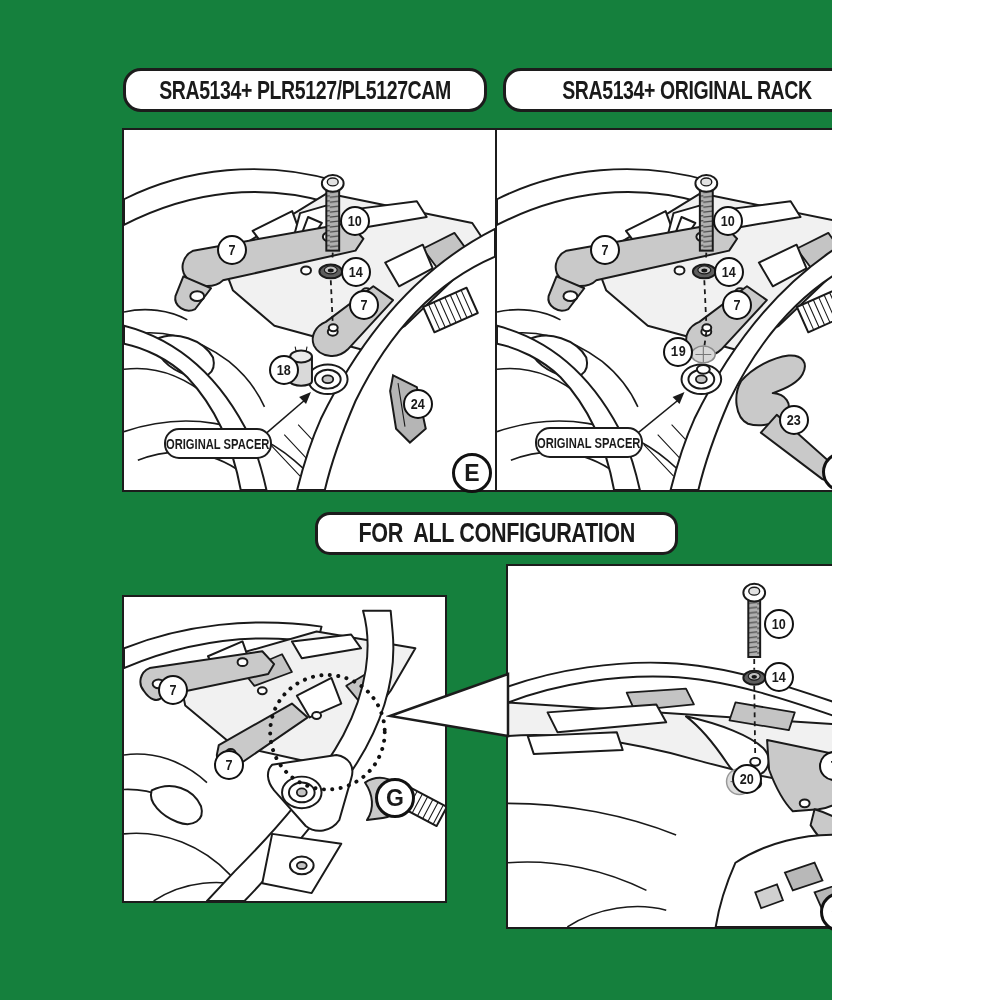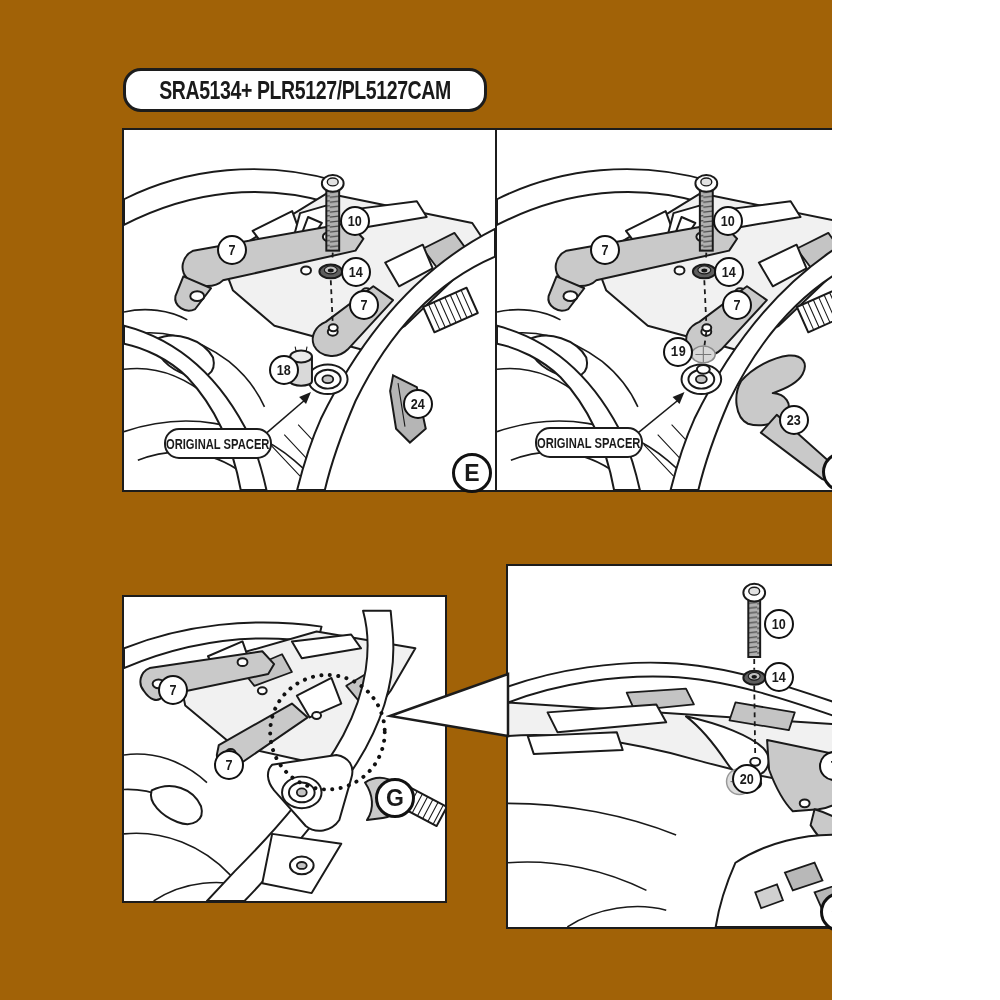--- a/index.html
+++ b/index.html
@@ -1,16 +1,16 @@
 <!DOCTYPE html>
 <html><head>
 <meta charset="utf-8">
 <style>
   html,body{margin:0;padding:0;background:#fff;}
-  #stage{position:relative;width:832px;height:1000px;background:#a16207;overflow:hidden;
+  #stage{position:relative;width:832px;height:1000px;background:#15803d;overflow:hidden;
          font-family:"Liberation Sans",sans-serif;color:#1a1a1a;}
   .panel{position:absolute;border:2px solid #1c1c1c;background:#fff;box-sizing:border-box;}
   .panel svg{display:block;width:100%;height:100%;}
   .titlebox{position:absolute;border:3px solid #1c1c1c;border-radius:18px;background:#fff;
             display:flex;align-items:center;justify-content:center;box-sizing:border-box;z-index:4;}
   .titletext{font-weight:700;font-size:25px;letter-spacing:-0.5px;white-space:pre;
              transform:scaleX(0.78);transform-origin:center;}
   .bannertext{font-weight:700;font-size:27px;letter-spacing:-0.5px;white-space:pre;
              transform:scaleX(0.8);transform-origin:center;}
   .co{position:absolute;width:26px;height:26px;border:2.5px solid #111;border-radius:50%;
@@ -35,20 +35,23 @@
   .dots{fill:none;stroke:#111;stroke-width:4;stroke-dasharray:0.1 8.5;stroke-linecap:round;}
 </style>
 </head>
 <body>
 
 <div id="stage">
 
   <div class="titlebox" style="left:123px;top:68px;width:364px;height:44px;">
     <span class="titletext">SRA5134+ PLR5127/PL5127CAM</span>
   </div>
+  <div class="titlebox" style="left:503px;top:68px;width:368px;height:44px;">
+    <span class="titletext">SRA5134+ ORIGINAL RACK</span>
+  </div>
 
   <div class="panel" style="left:122px;top:128px;width:375px;height:364px;">
     <svg viewBox="0 0 375 364" preserveAspectRatio="none">
       <defs>
         <pattern id="thrE" width="13" height="5" patternUnits="userSpaceOnUse">
           <rect width="13" height="5" fill="#b0b0b0"></rect>
           <path d="M0,3.2 L13,1.6" stroke="#4a4a4a" stroke-width="1.3" fill="none"></path>
         </pattern>
       </defs>
 
@@ -201,20 +204,23 @@
         <span>23</span>
       </div>
     <div class="letter" style="left:325px;top:322px;">
         <span>F</span>
       </div>
     <div class="spacerlabel" style="left:30px;top:297px;width:108px;height:31px;">
       <span>ORIGINAL SPACER</span>
     </div>
   </div>
 
+  <div class="titlebox" style="left:315px;top:512px;width:363px;height:43px;border-radius:15px;">
+    <span class="bannertext">FOR  ALL CONFIGURATION</span>
+  </div>
 
   <div class="panel" style="left:122px;top:595px;width:325px;height:308px;">
     <svg viewBox="0 0 325 308" preserveAspectRatio="none">
 
       <g>
         <path class="ln" d="M0,160 C30,156 60,166 84,188"></path>
         <path class="ln" d="M0,195 C26,194 52,204 74,224"></path>
         <path class="w" d="M28,196 C48,186 70,194 78,212 C82,226 70,234 54,228 C38,222 24,208 28,196 Z"></path>
         <path class="ln" d="M0,240 C40,236 80,252 108,282"></path>
         <path class="ln" d="M30,308 C60,288 100,284 130,296"></path>

